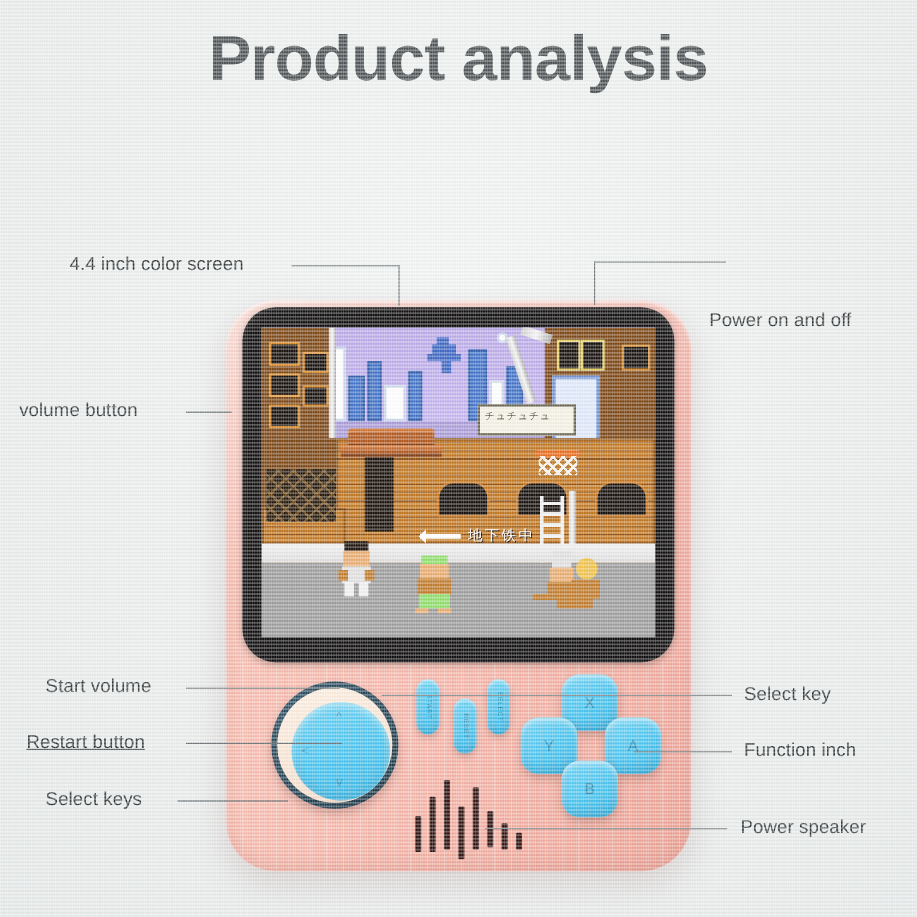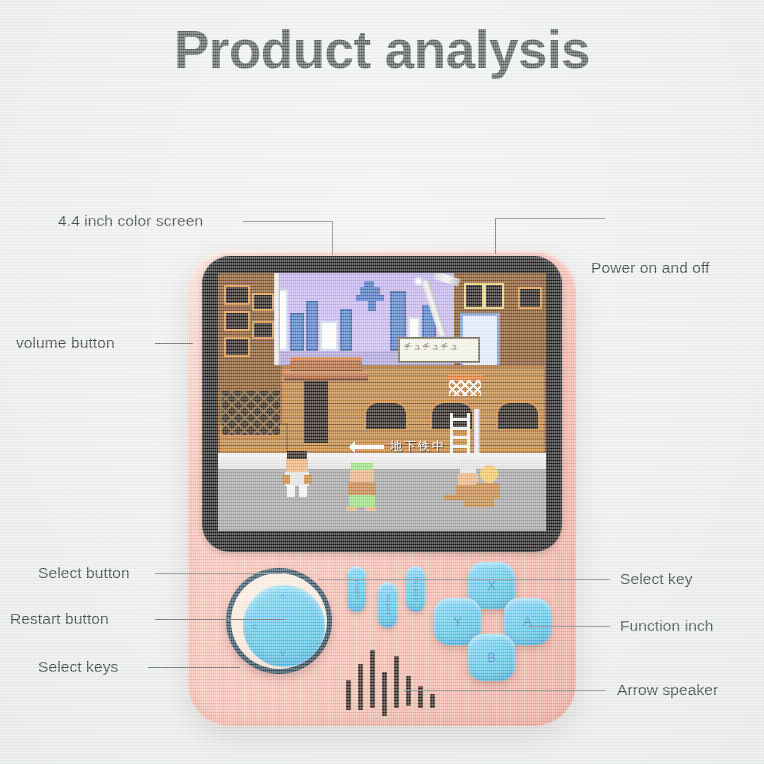--- a/index.html
+++ b/index.html
@@ -358,21 +358,21 @@
 
   <div class="lead h" style="left:318px;top:579px;width:292px;"></div>
 
   <div class="lead h" style="left:528px;top:626px;width:82px;"></div>
 
   <div class="lead h" style="left:404px;top:690px;width:202px;"></div>
 
   <div class="callout" style="left:58px;top:212px;">4.4 inch color screen</div>
   <div class="callout" style="left:591px;top:213px;margin-top:46px;">Power on and off</div>
   <div class="callout" style="left:16px;top:334px;">volume button</div>
-  <div class="callout" style="left:38px;top:564px;">Select button</div>
-  <div class="callout" style="left:10px;top:610px;">Restart button</div>
+  <div class="callout" style="left:38px;top:564px;">Start volume</div>
+  <div class="callout" style="left:22px;top:610px;text-decoration:underline;">Restart button</div>
   <div class="callout" style="left:38px;top:658px;">Select keys</div>
   <div class="callout" style="left:620px;top:570px;">Select key</div>
   <div class="callout" style="left:620px;top:617px;">Function inch</div>
-  <div class="callout" style="left:617px;top:681px;">Arrow speaker</div>
+  <div class="callout" style="left:617px;top:681px;">Power speaker</div>
 
   <div id="grain"></div>
 </div>
 
 </body></html>

